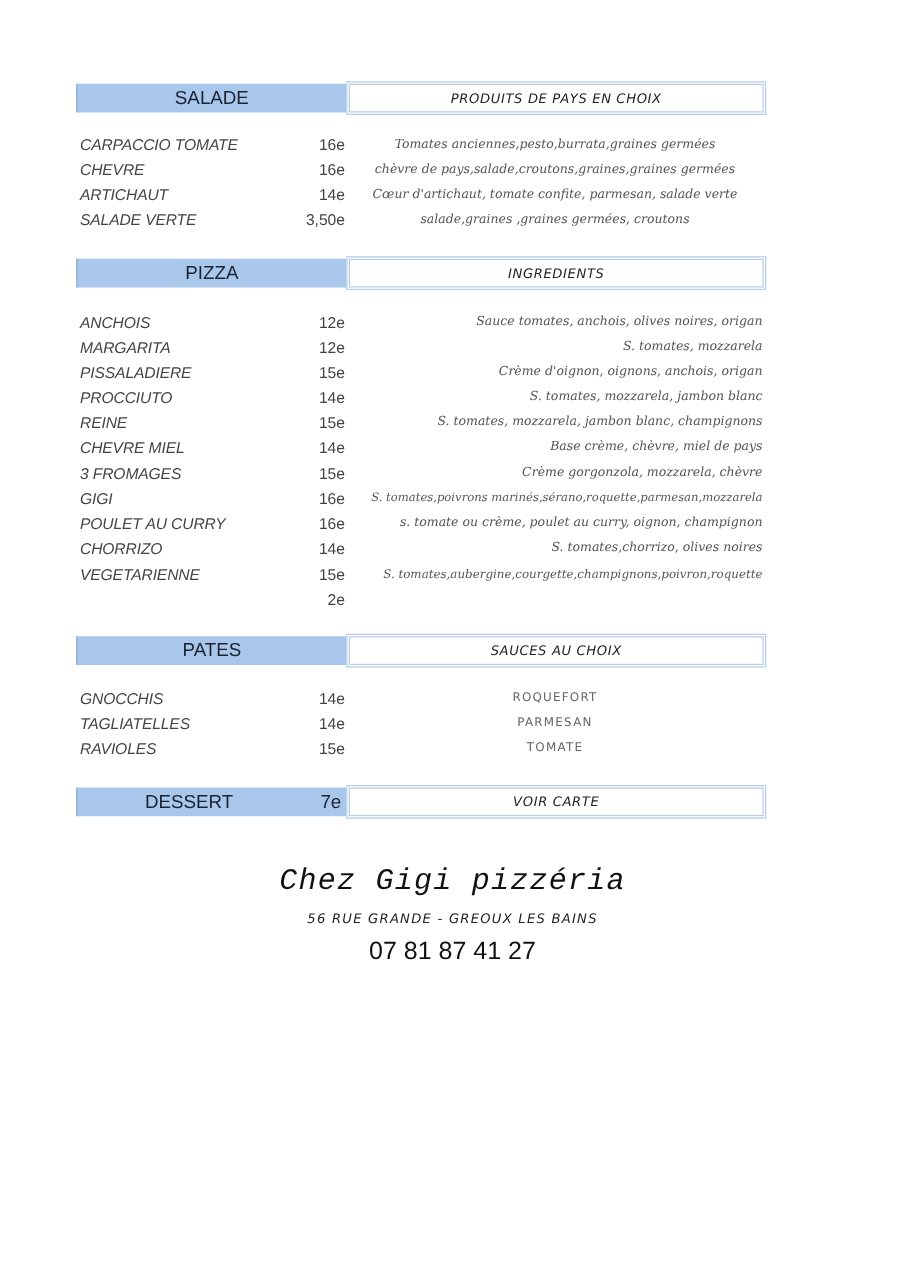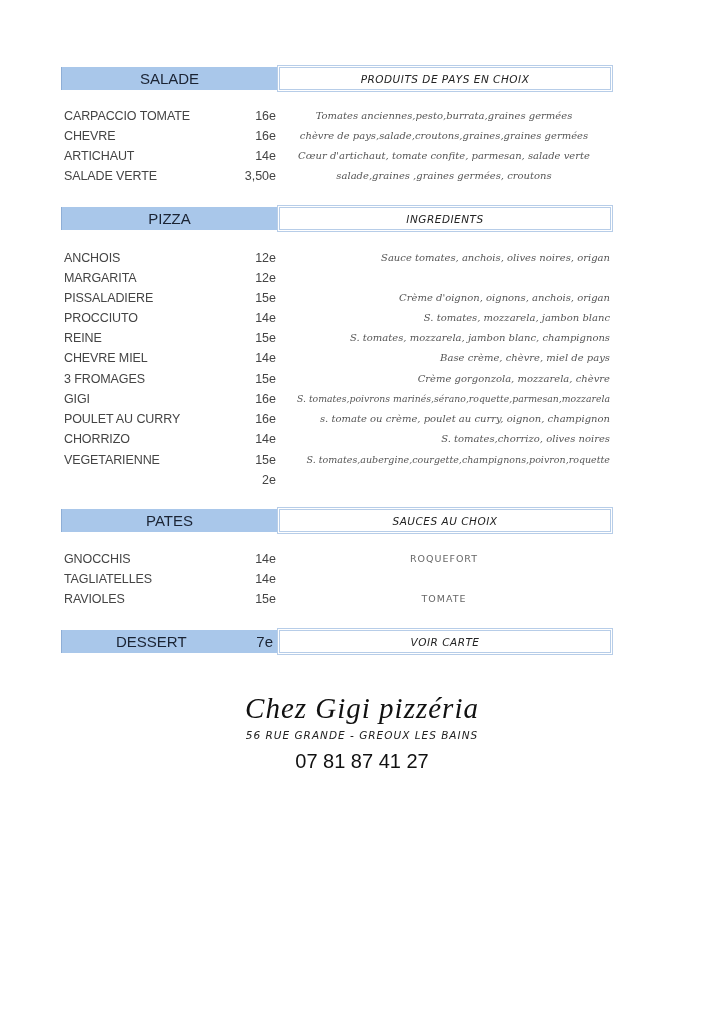--- a/index.html
+++ b/index.html
@@ -12,32 +12,32 @@
                display:flex; align-items:center; justify-content:center; box-sizing:border-box; }
   .head-blue.split { justify-content:space-between; padding:0 4px 0 54px; }
   .head-box { position:absolute; left:216px; top:0; width:336px; height:27px;
               background:#fff; border:3px double #b7cde8; box-sizing:border-box;
               font-family:"DejaVu Sans", sans-serif; font-size:10.5px; letter-spacing:0.5px;
               color:#222; display:flex; align-items:center; justify-content:center;
               font-style:italic; }
   .row { position:absolute; left:64px; width:548px; height:20px;
          font-size:12.5px; line-height:20px; }
   .row .name { position:absolute; left:0; top:0; font-family:"Liberation Sans", sans-serif;
-               color:#444; letter-spacing:-0.1px; }
+               color:#444; letter-spacing:-0.1px;font-style:italic; }
   .row .price { position:absolute; right:336px; top:0; font-family:"Liberation Sans", sans-serif;
                 color:#444; text-align:right; }
   .row .desc { position:absolute; left:214px; width:332px; top:0;
                font-family:"DejaVu Serif", serif; font-style:italic; font-size:10px; color:#555;
                white-space:nowrap; }
   .desc.center { text-align:center; }
   .desc.right { text-align:right; }
   .desc.caps { font-style:normal; letter-spacing:1px; font-size:9.5px; color:#666;
                font-family:"DejaVu Sans", sans-serif; }
   .footer { position:absolute; left:0; width:724px; text-align:center; }
-  .brand { top:692px; font-family:Liberation Serif, serif; font-style:italic; font-size:29px;
+  .brand { top:692px; font-family:Liberation Mono, monospace; font-style:italic; font-size:24px;
            color:#111; letter-spacing:1px; }
   .address { top:729px; font-family:"DejaVu Sans", sans-serif; font-size:10.5px;
              letter-spacing:1px; color:#222; font-style:italic; }
   .phone { top:750px; font-family:"Liberation Sans", sans-serif; font-size:20px; color:#111; }
 </style>
 </head>
 <body>
 
 <div class="section-head" style="top:65px;">
   <div class="head-blue">SALADE</div>
@@ -69,20 +69,21 @@
   <div class="head-box">INGREDIENTS</div>
 </div>
 <div class="row" style="top:248px;">
   <span class="name">ANCHOIS</span>
   <span class="price">12e</span>
   <span class="desc right">Sauce tomates,  anchois, olives noires, origan</span>
 </div>
 <div class="row" style="top:268px;">
   <span class="name">MARGARITA</span>
   <span class="price">12e</span>
+  <span class="desc right">S. tomates,  mozzarela</span>
 </div>
 <div class="row" style="top:288px;">
   <span class="name">PISSALADIERE</span>
   <span class="price">15e</span>
   <span class="desc right">Crème d'oignon, oignons, anchois, origan</span>
 </div>
 <div class="row" style="top:308px;">
   <span class="name">PROCCIUTO</span>
   <span class="price">14e</span>
   <span class="desc right">S. tomates, mozzarela, jambon blanc</span>
@@ -131,20 +132,21 @@
   <div class="head-box">SAUCES AU CHOIX</div>
 </div>
 <div class="row" style="top:549px;">
   <span class="name">GNOCCHIS</span>
   <span class="price">14e</span>
   <span class="desc center caps">ROQUEFORT</span>
 </div>
 <div class="row" style="top:569px;">
   <span class="name">TAGLIATELLES</span>
   <span class="price">14e</span>
+  <span class="desc center caps">PARMESAN</span>
 </div>
 <div class="row" style="top:589px;">
   <span class="name">RAVIOLES</span>
   <span class="price">15e</span>
   <span class="desc center caps">TOMATE</span>
 </div>
 
 <div class="section-head" style="top:628px;">
   <div class="head-blue split">
     <span>DESSERT</span>

